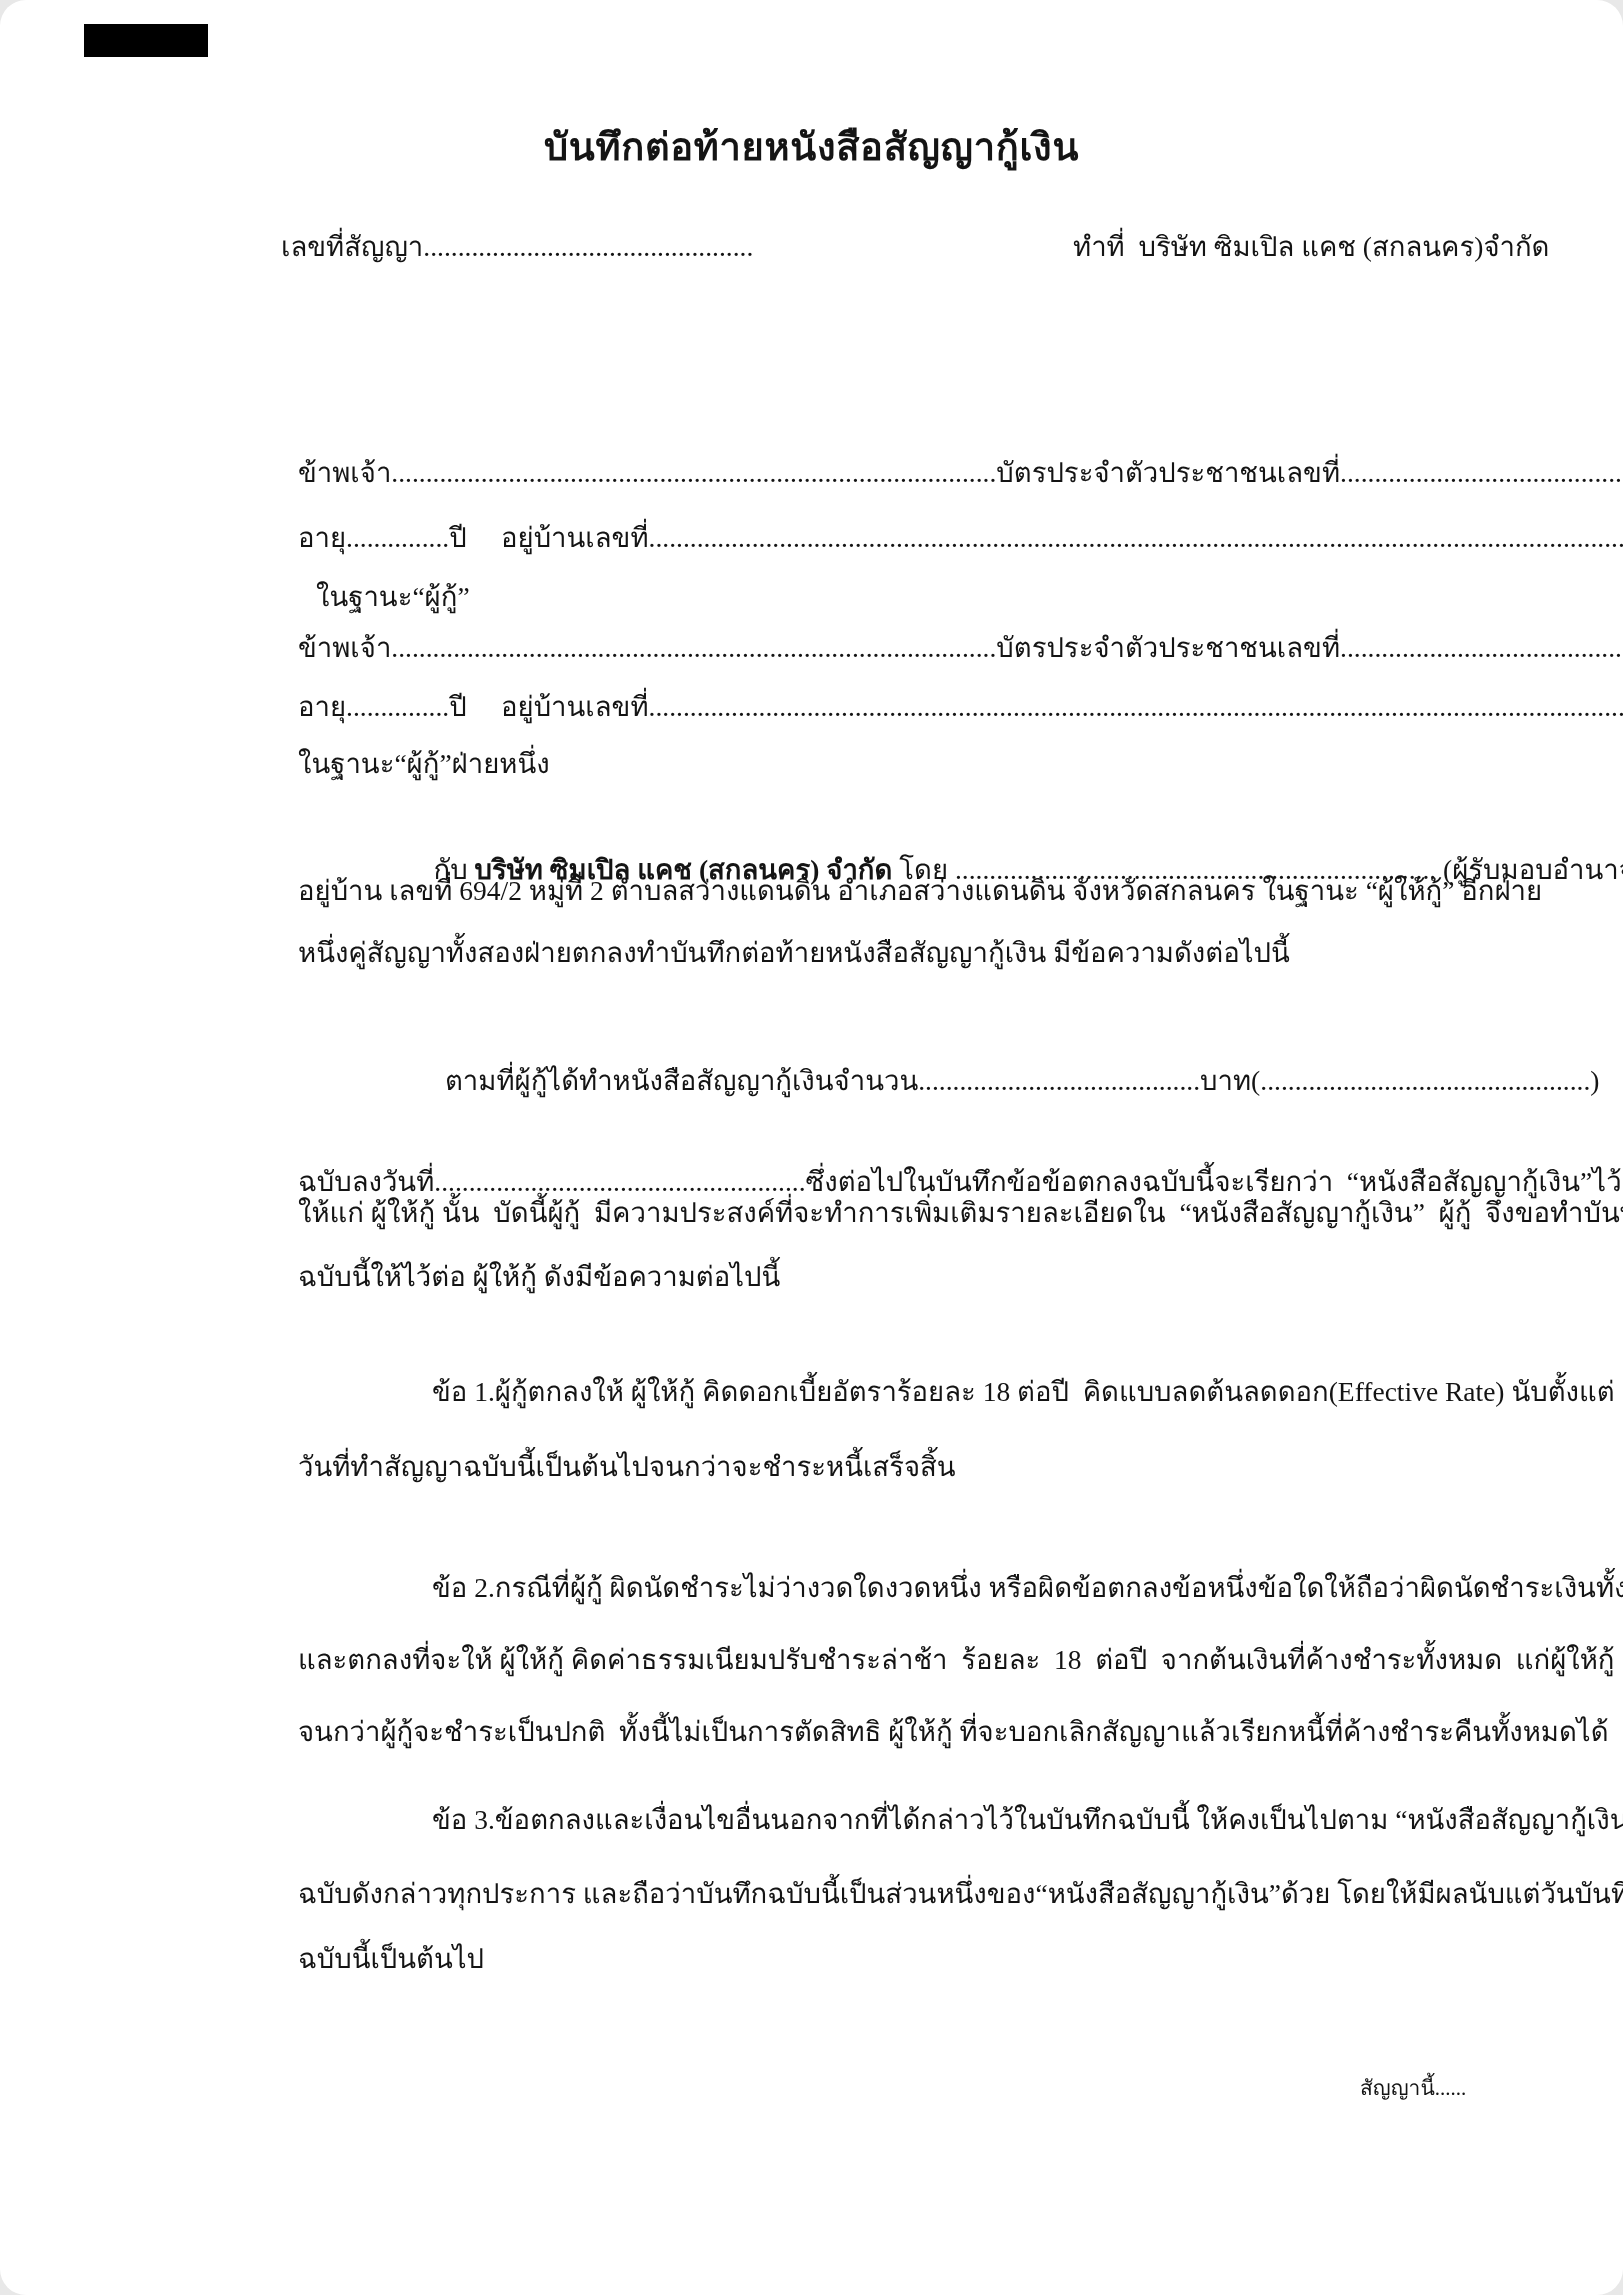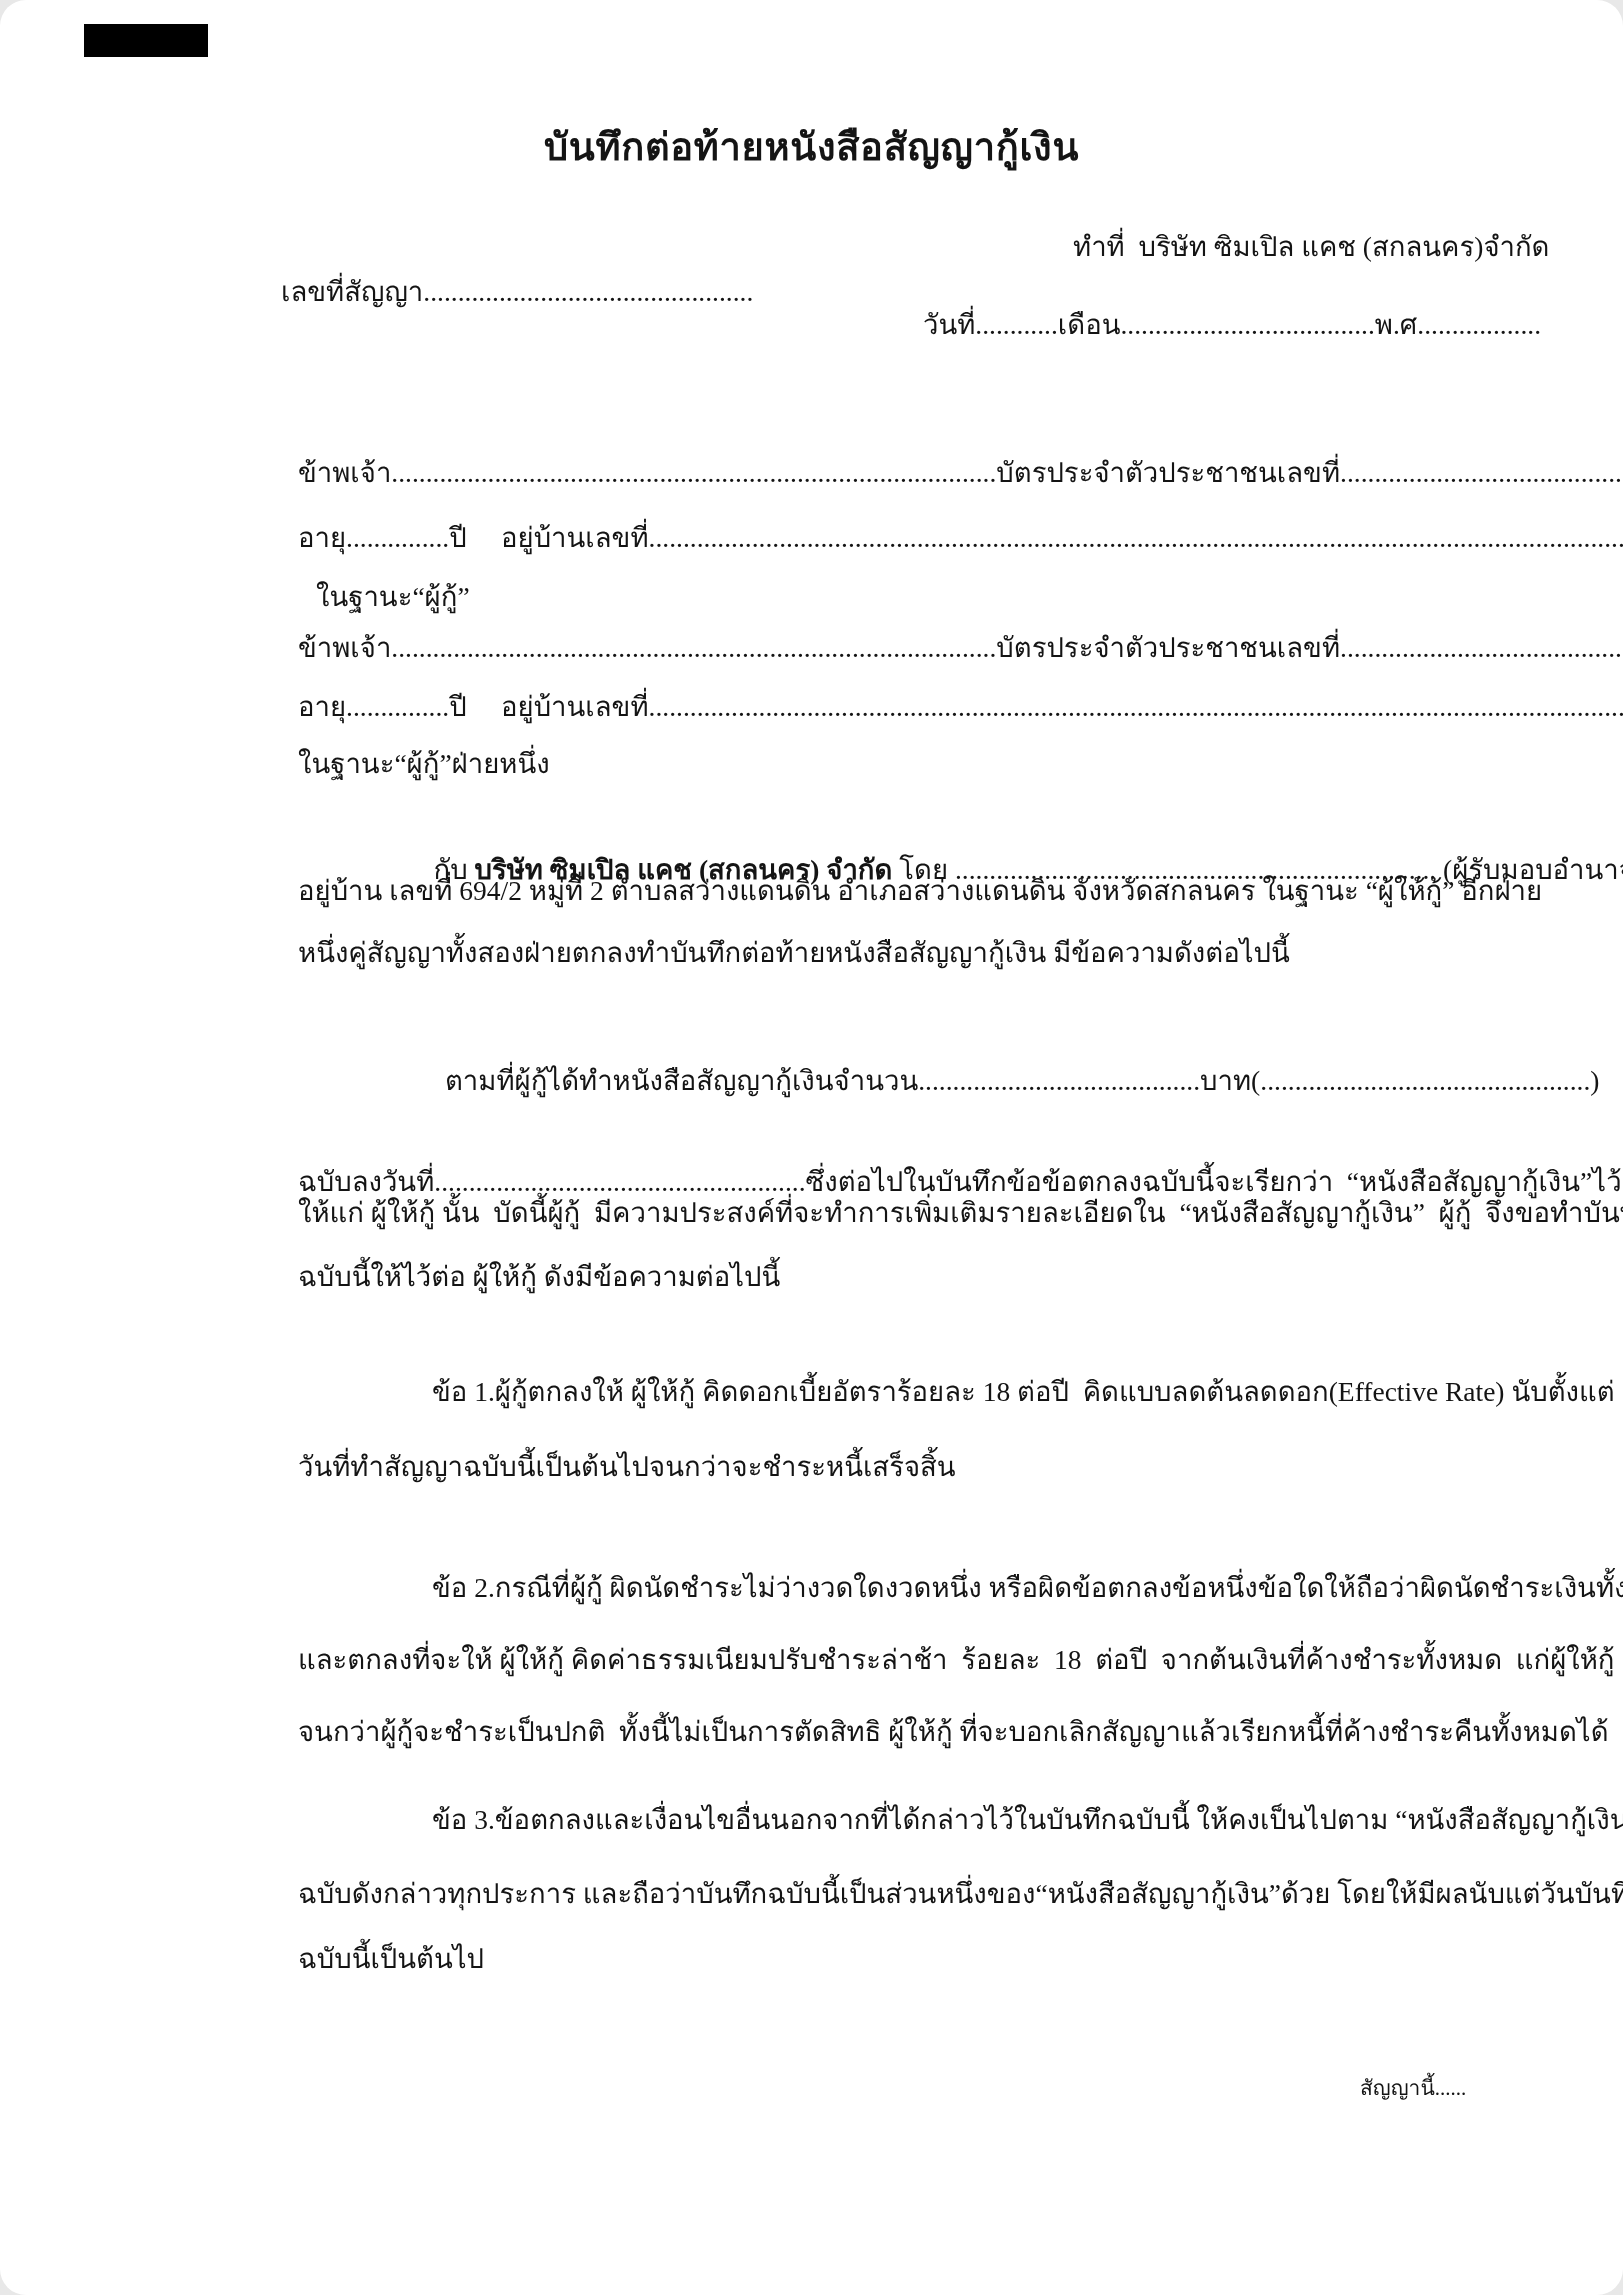--- a/index.html
+++ b/index.html
@@ -47,23 +47,22 @@
 </style>
 </head>
 <body>
 
 <div class="page">
 
   <div class="artifact"></div>
 
   <h1 class="title">บันทึกต่อท้ายหนังสือสัญญากู้เงิน</h1>
 
-  <div class="line" style="left:281px; top:226px;margin-top:45px;">เลขที่สัญญา................................................</div>
+  <div class="line" style="left:281px; top:226px;">เลขที่สัญญา................................................</div>
   <div class="line" style="left:1073px; top:226px;">ทำที่  บริษัท ซิมเปิล แคช (สกลนคร)จำกัด</div>
-  <div class="line" style="left:923px; top:304px;">วันที่............เดือน.....................................พ.ศ..................</div>
 
   <div class="line" style="left:298px; top:452px;">ข้าพเจ้า........................................................................................บัตรประจำตัวประชาชนเลขที่..........................................</div>
   <div class="line" style="left:298px; top:517px;">อายุ...............ปี     อยู่บ้านเลขที่........................................................................................................................................................</div>
   <div class="line" style="left:288px; top:576px;margin-left:28px;">ในฐานะ“ผู้กู้”</div>
 
   <div class="line" style="left:298px; top:627px;">ข้าพเจ้า........................................................................................บัตรประจำตัวประชาชนเลขที่..........................................</div>
   <div class="line" style="left:298px; top:686px;">อายุ...............ปี     อยู่บ้านเลขที่........................................................................................................................................................</div>
   <div class="line" style="left:298px; top:743px;">ในฐานะ“ผู้กู้”ฝ่ายหนึ่ง</div>
 
   <div class="line" style="left:406px; top:808px;">

